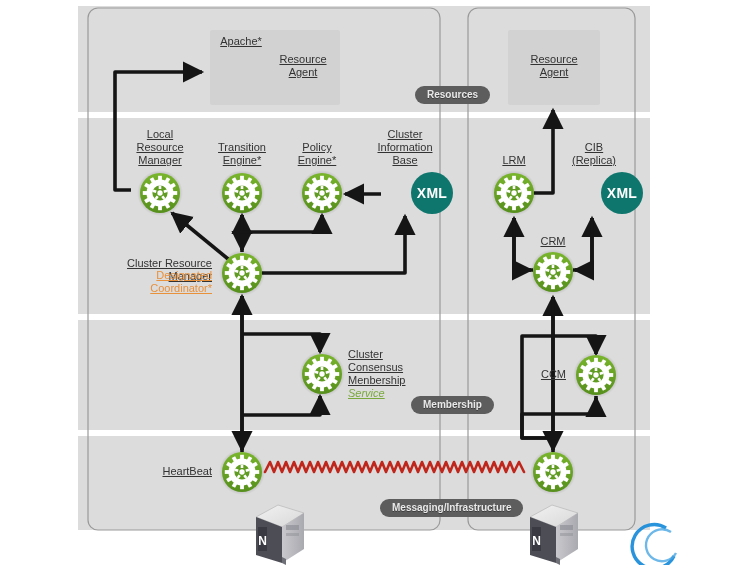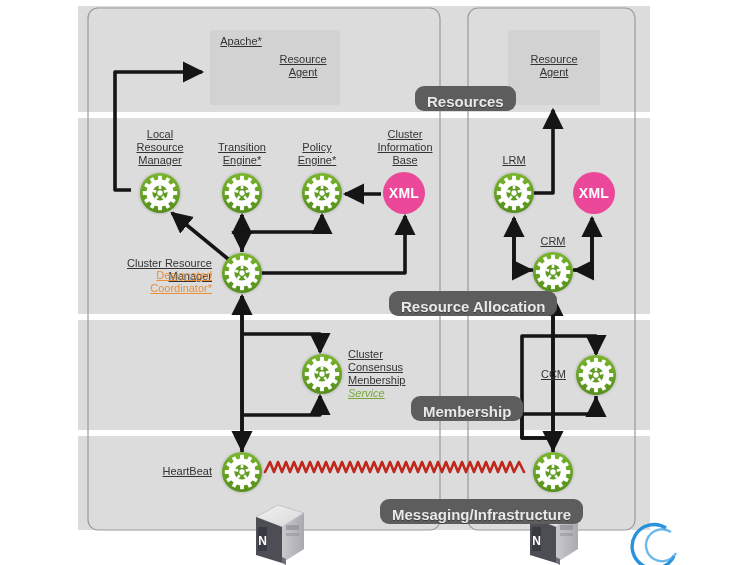--- a/index.html
+++ b/index.html
@@ -8,28 +8,28 @@
   #stage{position:absolute;left:0;top:0;width:732px;height:565px;}
   #svg{position:absolute;left:0;top:0;width:732px;height:565px;}
 
   .lbl{position:absolute;color:#333333;font-size:11px;line-height:13px;
        text-align:center;white-space:pre-line;letter-spacing:0;text-decoration:underline;}
   .lbl.r{text-align:right;}
   .lbl.l{text-align:left;}
   .lbl.dc{color:#e8903a;}
   .lbl.svc{color:#7aa83c;font-style:italic;}
 
-  .pill{position:absolute;background:#5d5d5d;color:#e9e9e9;font-size:15px;
-        font-weight:bold;border-radius:9px;padding:10px 12px 4px;line-height:11px;
+  .pill{position:absolute;background:#5d5d5d;color:#e9e9e9;font-size:10px;
+        font-weight:bold;border-radius:9px;padding:3px 12px 4px;line-height:11px;
         white-space:nowrap;text-shadow:0 1px 0 rgba(0,0,0,.35);}
 
   .ra-box{position:absolute;background:#d2d2d2;border-radius:2px;}
-  .xmlc{position:absolute;border-radius:50%;background:#ec4899;color:#fff;
+  .xmlc{position:absolute;border-radius:50%;background:#0f766e;color:#fff;
         font-size:14px;font-weight:bold;display:flex;align-items:center;
-        justify-content:center;letter-spacing:.3px;}
+        justify-content:center;letter-spacing:.3px;margin-left:28px;}
 
   .wm{position:absolute;right:4px;bottom:6px;width:96px;height:46px;}
   .wm-cn{position:absolute;left:40px;top:2px;color:#3f3f3f;font-size:15px;
          font-weight:bold;font-family:"DejaVu Sans",sans-serif;letter-spacing:1px;}
   .wm-en{position:absolute;left:30px;top:22px;color:#1287d8;font-size:15px;
          font-weight:bold;font-style:italic;letter-spacing:-.2px;}
 </style>
 </head>
 <body>
 
@@ -507,22 +507,23 @@
   <div class="lbl l" style="left:348px;top:348px;width:96px;">Cluster
 Consensus
 Menbership</div>
   <div class="lbl l svc" style="left:348px;top:387px;width:96px;">Service</div>
 
   <div class="lbl r" style="left:140px;top:465px;width:72px;">HeartBeat</div>
 
   <div class="lbl" style="left:519px;top:53px;width:70px;">Resource
 Agent</div>
   <div class="lbl" style="left:482px;top:154px;width:64px;">LRM</div>
+  <div class="lbl" style="left:556px;top:141px;width:76px;">CIB
+(Replica)</div>
   <div class="lbl" style="left:522px;top:235px;width:62px;">CRM</div>
   <div class="lbl r" style="left:516px;top:368px;width:50px;">CCM</div>
 
   <div class="pill" style="left:415px;top:86px;">Resources</div>
-  <div class="pill" style="left:389px;top:291px;">Resource Allocation</div>
   <div class="pill" style="left:411px;top:396px;">Membership</div>
   <div class="pill" style="left:380px;top:499px;">Messaging/Infrastructure</div>
 
 
 </div>
 
 </body></html>

